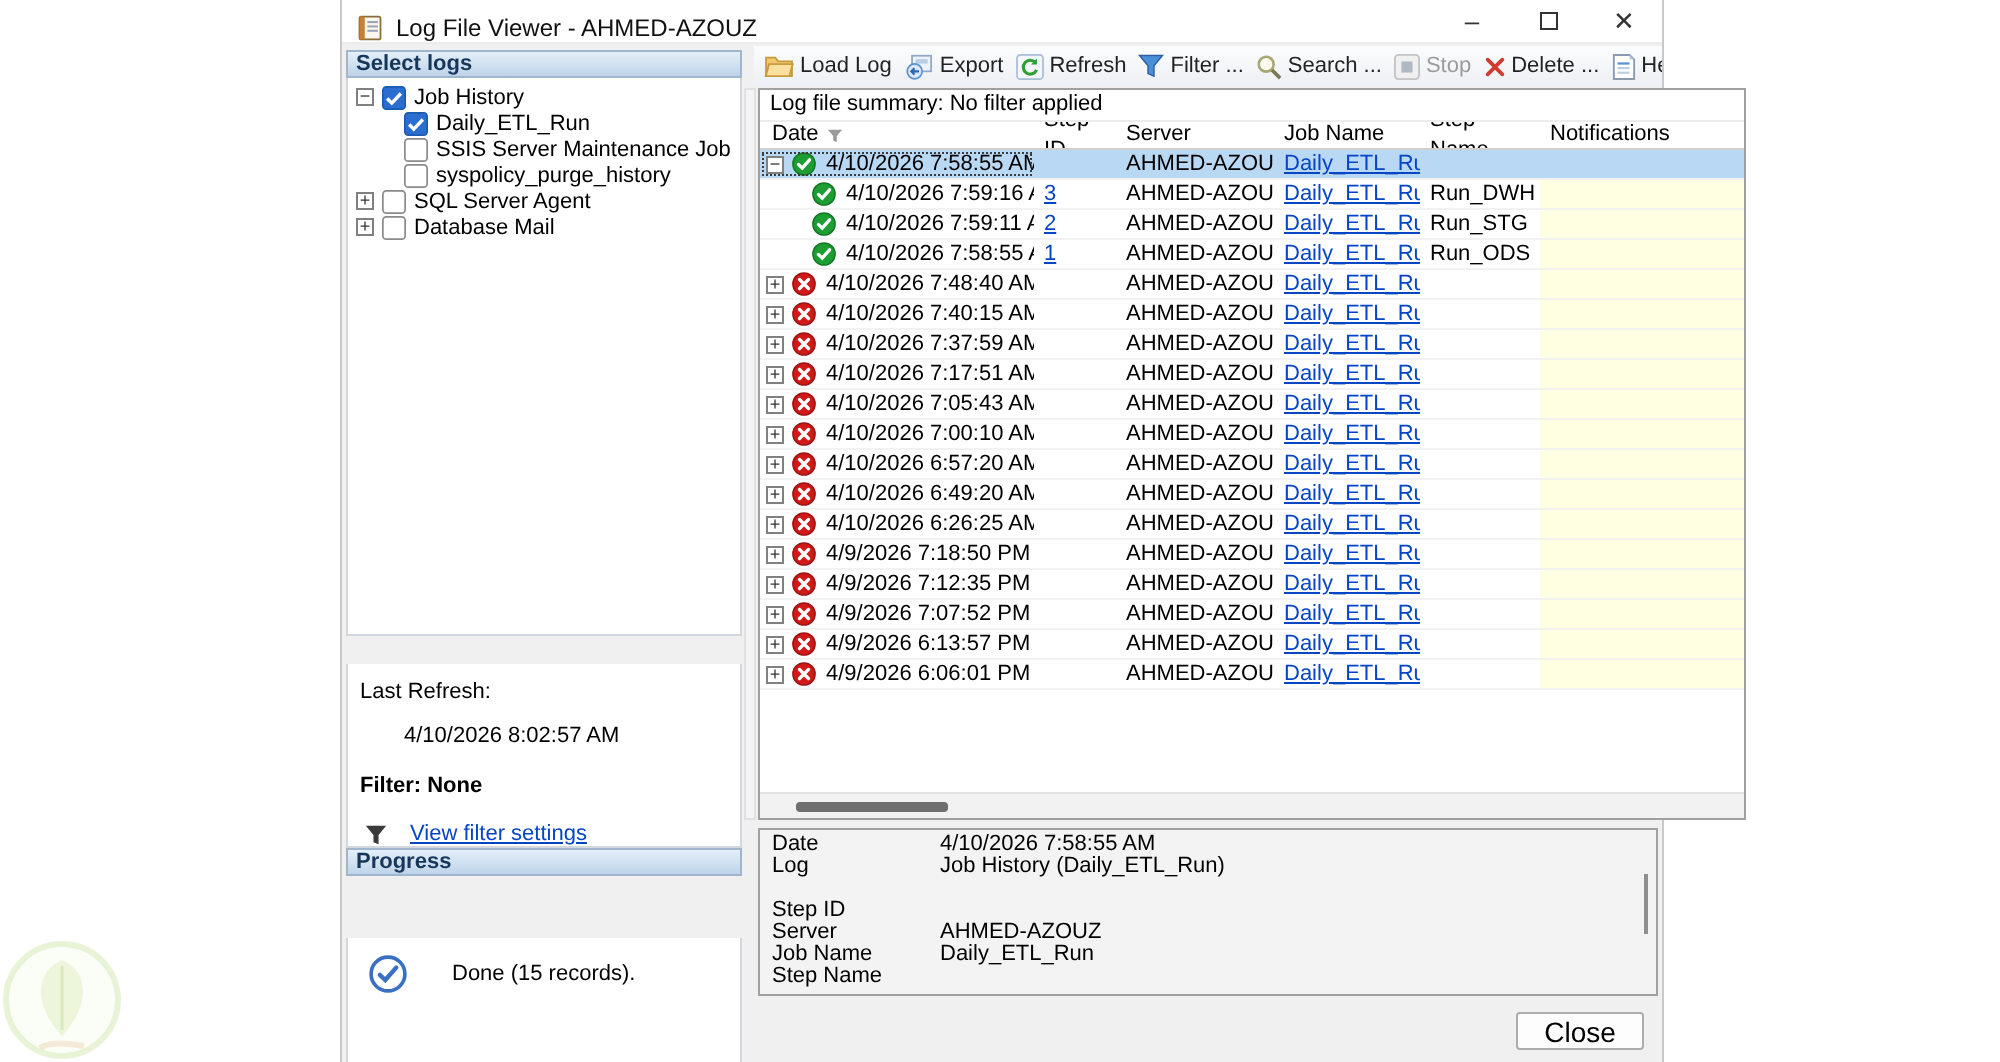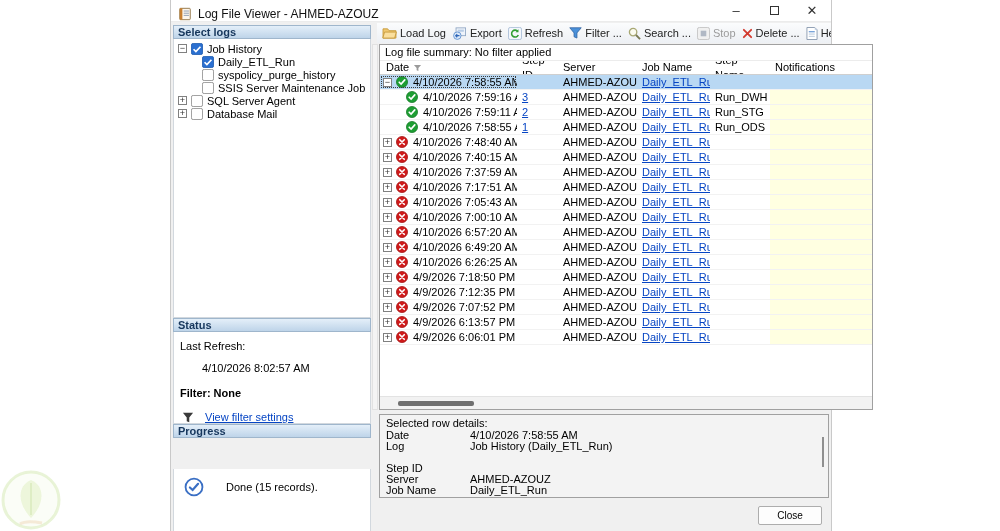--- a/index.html
+++ b/index.html
@@ -76,21 +76,21 @@
   
   .details-panel { position:absolute; left:208px; top:414px; width:450px; height:84px; border:1px solid #a0a0a0;
                    background:#f3f3f3; font-size:11px; color:#000; padding:2px 0 0 6px; overflow:hidden; }
   .details-title { height:13px; line-height:13px; }
   .dfield { display:flex; height:11px; line-height:11px; }
   .dlabel { width:84px; flex:none; }
   .dvalue { flex:1; }
   .details-vscroll { position:absolute; right:4px; top:22px; width:2px; height:30px; background:#8f8f8f; }
 
   .close-btn { position:absolute; left:587px; top:506px; width:64px; height:19px; background:#fdfdfd;
-               border:1px solid #adadad; border-radius:2px; font-size:10px; font-family:inherit; color:#000; }
+               border:1px solid #adadad; border-radius:2px; font-size:14px; font-family:inherit; color:#000; }
 
   .watermark { position:absolute; left:0; top:469px; width:66px; height:62px; opacity:.75; pointer-events:none; }
 </style>
 </head>
 <body>
 
 <div class="canvas">
 
   <div class="watermark">
     <svg width="66" height="62" viewBox="0 0 66 62">
@@ -146,30 +146,30 @@
           </span>
           <span>Daily_ETL_Run</span>
         </div>
         <div class="tree-item child">
           <span class="titem-expander hidden"></span>
           <span class="checkbox">
             <svg width="12" height="12" viewBox="0 0 14 14">
               <rect x="0.5" y="0.5" width="13" height="13" rx="2" fill="#fff" stroke="#8a8a8a"></rect>
             </svg>
           </span>
-          <span>syspolicy_purge_history</span>
+          <span>SSIS Server Maintenance Job</span>
         </div>
         <div class="tree-item child">
           <span class="titem-expander hidden"></span>
           <span class="checkbox">
             <svg width="12" height="12" viewBox="0 0 14 14">
               <rect x="0.5" y="0.5" width="13" height="13" rx="2" fill="#fff" stroke="#8a8a8a"></rect>
             </svg>
           </span>
-          <span>SSIS Server Maintenance Job</span>
+          <span>syspolicy_purge_history</span>
         </div>
         <div class="tree-item">
           <span class="titem-expander">+</span>
           <span class="checkbox">
             <svg width="12" height="12" viewBox="0 0 14 14">
               <rect x="0.5" y="0.5" width="13" height="13" rx="2" fill="#fff" stroke="#8a8a8a"></rect>
             </svg>
           </span>
           <span>SQL Server Agent</span>
         </div>
@@ -177,21 +177,20 @@
           <span class="titem-expander">+</span>
           <span class="checkbox">
             <svg width="12" height="12" viewBox="0 0 14 14">
               <rect x="0.5" y="0.5" width="13" height="13" rx="2" fill="#fff" stroke="#8a8a8a"></rect>
             </svg>
           </span>
           <span>Database Mail</span>
         </div>
       </div>
 
-    <div class="sechead" style="top:318px;">Status</div>
     <div class="panelbox" style="top:332px; height:92px;">
       <div class="status-line" style="left:6px; top:8px;">Last Refresh:</div>
       <div class="status-line" style="left:28px; top:30px;">4/10/2026 8:02:57 AM</div>
       <div class="status-line" style="left:6px; top:55px;font-weight:bold;">Filter: None</div>
       <div class="status-line" style="left:8px; top:79px; display:flex; align-items:center; gap:11px;">
         <span style="display:flex;">
           <svg width="12" height="11" viewBox="0 0 14 13">
               <path d="M1 1 L13 1 L8.5 6.5 L8.5 12 L5.5 10.8 L5.5 6.5 Z" fill="#3a3a3a"></path>
             </svg>
         </span>
@@ -627,21 +626,20 @@
             <div class="cell c4"></div>
             <div class="cell c5"></div>
           </div>
         </div>
       <div class="grid-hscroll">
         <div class="hthumb"></div>
       </div>
     </div>
 
     <div class="details-panel">
-      <div class="details-title">Selected row details:</div>
       <div>
           <div class="dfield">
             <span class="dlabel">Date</span>
             <span class="dvalue">4/10/2026 7:58:55 AM</span>
           </div>
           <div class="dfield">
             <span class="dlabel">Log</span>
             <span class="dvalue">Job History (Daily_ETL_Run)</span>
           </div>
           <div class="dfield">

